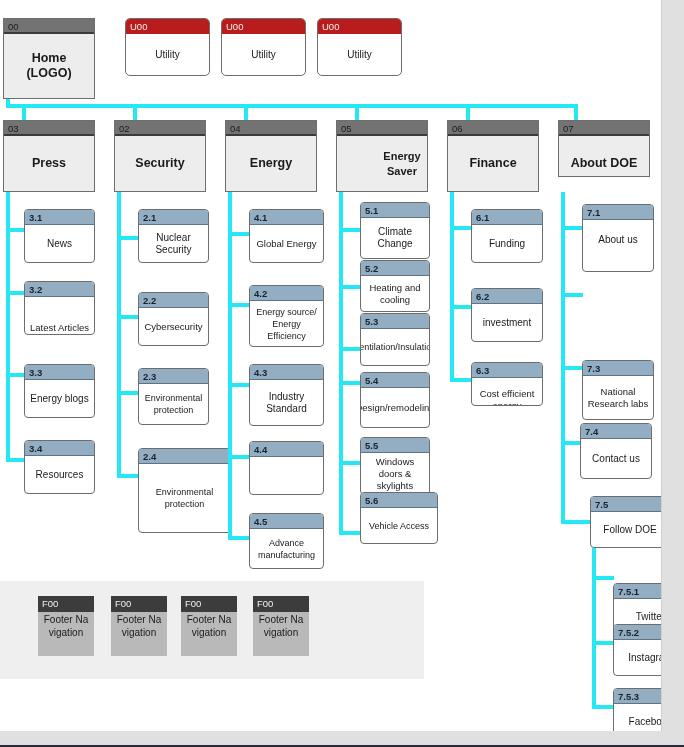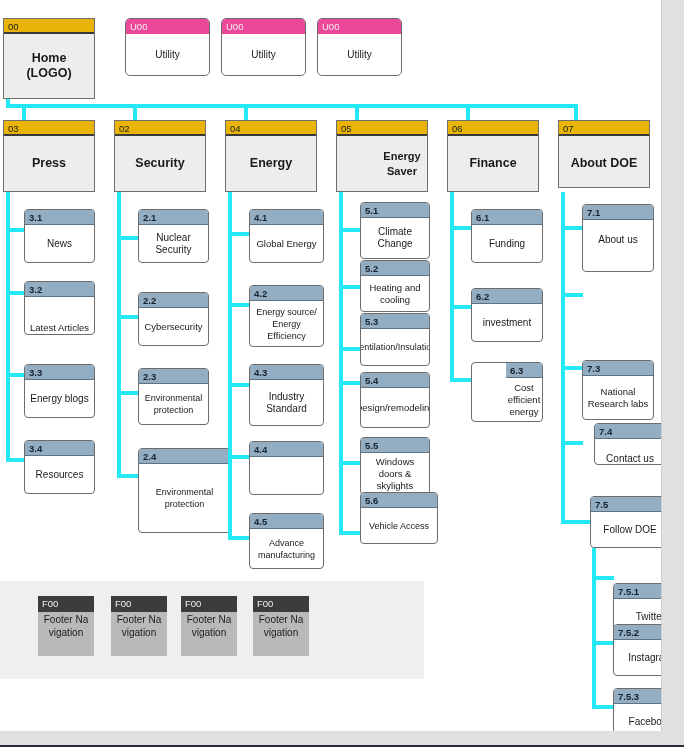--- a/index.html
+++ b/index.html
@@ -24,31 +24,31 @@
   
   .node{position:absolute;box-sizing:border-box;border:1px solid #7d7d7d;background:#ffffff;
         border-radius:3px;overflow:hidden;}
   .node .hdr{box-sizing:border-box;height:15px;line-height:15px;padding:0 4px;
              font-size:9.5px;color:#1d2a33;border-bottom:1px solid #7d7d7d;}
   .node .body{box-sizing:border-box;display:flex;align-items:center;justify-content:center;
               text-align:center;font-size:10px;color:#1a1a1a;padding:2px 4px;line-height:12px;}
 
   
   .node.root{border:1px solid #6e6e6e;border-radius:0;background:#ededed;}
-  .node.root .hdr{background:#eab308;border-bottom:2px solid #3a3a3a;color:#132018;font-size:9.5px;}
+  .node.root .hdr{background:#737373;border-bottom:2px solid #3a3a3a;color:#132018;font-size:9.5px;}
   .node.root .body{background:#ededed;font-weight:bold;font-size:12.5px;line-height:15px;}
   .node.root.sm .body{font-size:11px;padding-left:44px;}
 
   
   .node.child{border:1px solid #6d6d6d;border-radius:4px;background:#fff;}
   .node.child .hdr{background:#93adc3;border-bottom:1px solid #5f7382;font-weight:bold;font-size:9.5px;color:#16222c;}
 
   
   .node.util{border:1px solid #6d6d6d;border-radius:5px;background:#fff;}
-  .node.util .hdr{background:#ec4899;color:#f2f2f2;border-bottom:none;font-size:9.5px;}
+  .node.util .hdr{background:#b91c1c;color:#f2f2f2;border-bottom:none;font-size:9.5px;}
 
   
   .footer-region{position:absolute;background:#efefef;}
   .node.foot{border:none;border-radius:0;background:#a3a3a3;}
   .node.foot .hdr{background:#3c3c3c;color:#f0f0f0;border-bottom:none;font-size:9.5px;height:16px;
                   line-height:9px;padding:3px 4px 0 4px;white-space:normal;word-break:break-all;}
   .node.foot .body{background:#b9b9b9;font-size:10px;line-height:12.5px;word-break:break-all;}
 </style>
 </head>
 <body>
@@ -95,21 +95,21 @@
     <div class="body" style="height:55px;">Energy</div>
   </div>
   <div class="node root sm" style="left:336px;top:120px;width:92px;height:72px;">
     <div class="hdr">05</div>
     <div class="body" style="height:55px;">Energy Saver</div>
   </div>
   <div class="node root" style="left:447px;top:120px;width:92px;height:72px;">
     <div class="hdr">06</div>
     <div class="body" style="height:55px;">Finance</div>
   </div>
-  <div class="node root" style="left:558px;top:120px;width:92px;height:68px;">
+  <div class="node root" style="left:558px;top:120px;width:92px;height:57px;">
     <div class="hdr">07</div>
     <div class="body" style="height:55px;">About DOE</div>
   </div>
 
   <div class="conn" style="left:6px;top:192px;width:4px;height:270px;"></div>
   <div class="conn" style="left:6px;top:228px;width:19px;height:4px;"></div>
   <div class="conn" style="left:6px;top:291px;width:19px;height:4px;"></div>
   <div class="conn" style="left:6px;top:373px;width:19px;height:4px;"></div>
   <div class="conn" style="left:6px;top:458px;width:19px;height:4px;"></div>
 
@@ -219,41 +219,41 @@
   <div class="conn" style="left:450px;top:378px;width:22px;height:4px;"></div>
 
   <div class="node child" style="left:471px;top:209px;width:72px;height:54px;">
     <div class="hdr">6.1</div>
     <div class="body" style="height:37px;">Funding</div>
   </div>
   <div class="node child" style="left:471px;top:288px;width:72px;height:54px;">
     <div class="hdr">6.2</div>
     <div class="body" style="height:37px;">investment</div>
   </div>
-  <div class="node child" style="left:471px;top:362px;width:72px;height:60px;padding-left:34px;">
+  <div class="node child" style="left:471px;top:362px;width:72px;height:44px;">
     <div class="hdr">6.3</div>
     <div class="body" style="height:43px;font-size:9.5px;">Cost efficient energy</div>
   </div>
 
   <div class="conn" style="left:561px;top:192px;width:4px;height:332px;"></div>
   <div class="conn" style="left:561px;top:226px;width:22px;height:4px;"></div>
   <div class="conn" style="left:561px;top:293px;width:22px;height:4px;"></div>
   <div class="conn" style="left:561px;top:366px;width:22px;height:4px;"></div>
   <div class="conn" style="left:561px;top:441px;width:22px;height:4px;"></div>
   <div class="conn" style="left:561px;top:520px;width:30px;height:4px;"></div>
 
   <div class="node child" style="left:582px;top:204px;width:72px;height:68px;">
     <div class="hdr">7.1</div>
     <div class="body" style="height:39px;">About us</div>
   </div>
   <div class="node child" style="left:582px;top:360px;width:72px;height:60px;">
     <div class="hdr">7.3</div>
     <div class="body" style="height:43px;font-size:9.5px;">National Research labs</div>
   </div>
-  <div class="node child" style="left:594px;top:423px;width:72px;height:42px;">
+  <div class="node child" style="left:580px;top:423px;width:72px;height:56px;">
     <div class="hdr">7.4</div>
     <div class="body" style="height:39px;">Contact us</div>
   </div>
   <div class="node child" style="left:590px;top:496px;width:80px;height:52px;">
     <div class="hdr">7.5</div>
     <div class="body" style="height:35px;">Follow DOE</div>
   </div>
 
   <div class="conn" style="left:592px;top:548px;width:4px;height:100px;"></div>
   <div class="conn" style="left:592px;top:576px;width:22px;height:4px;"></div>

